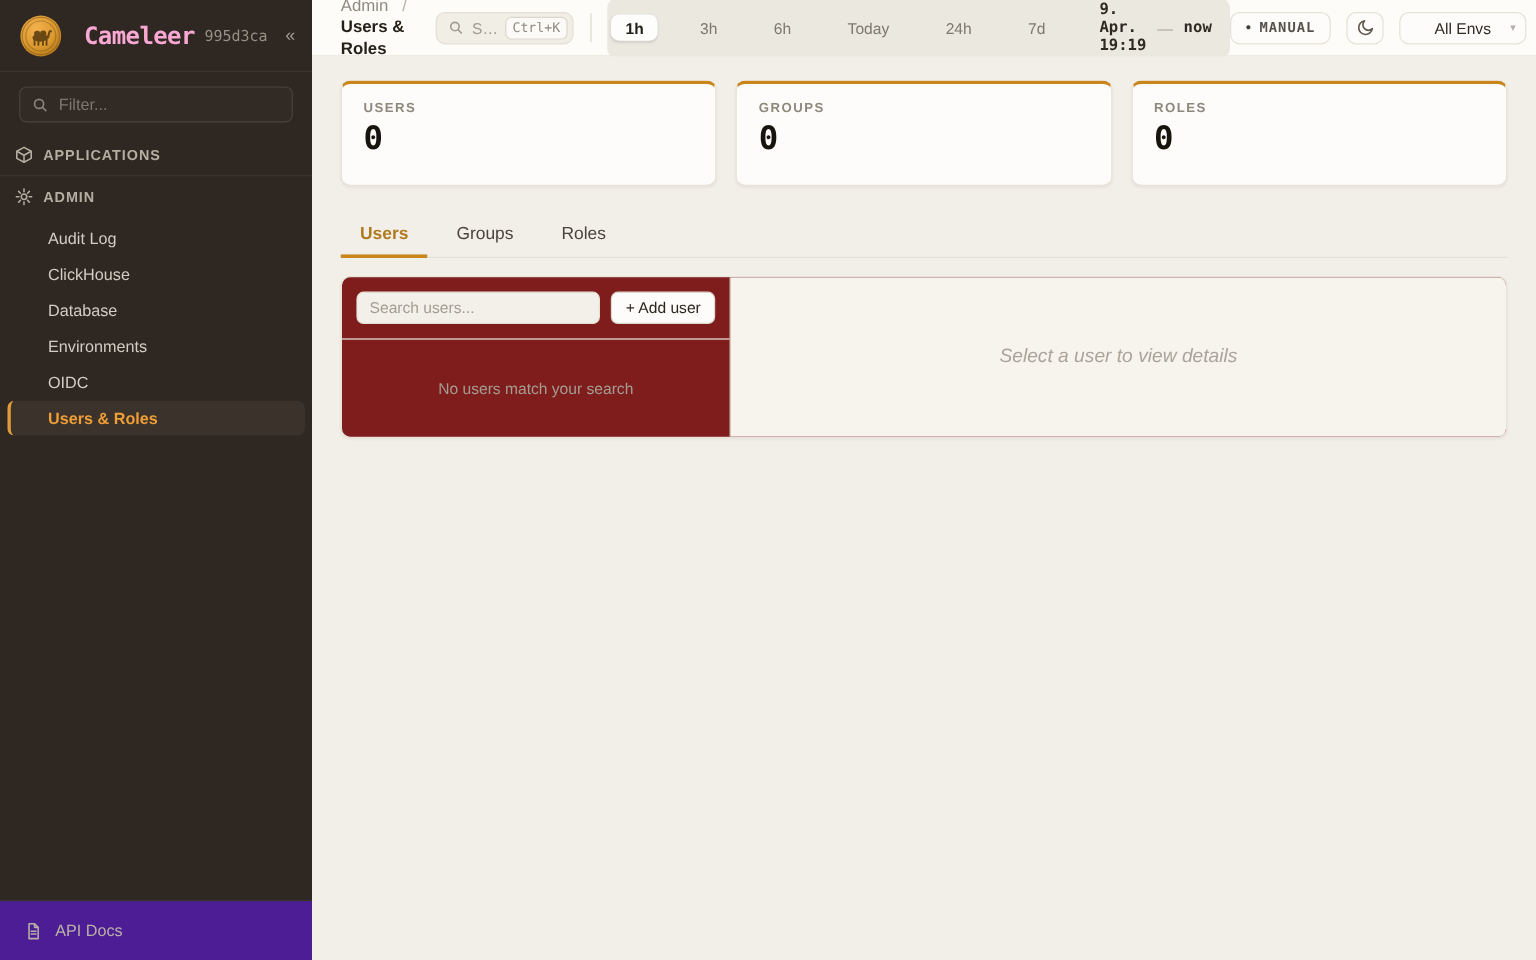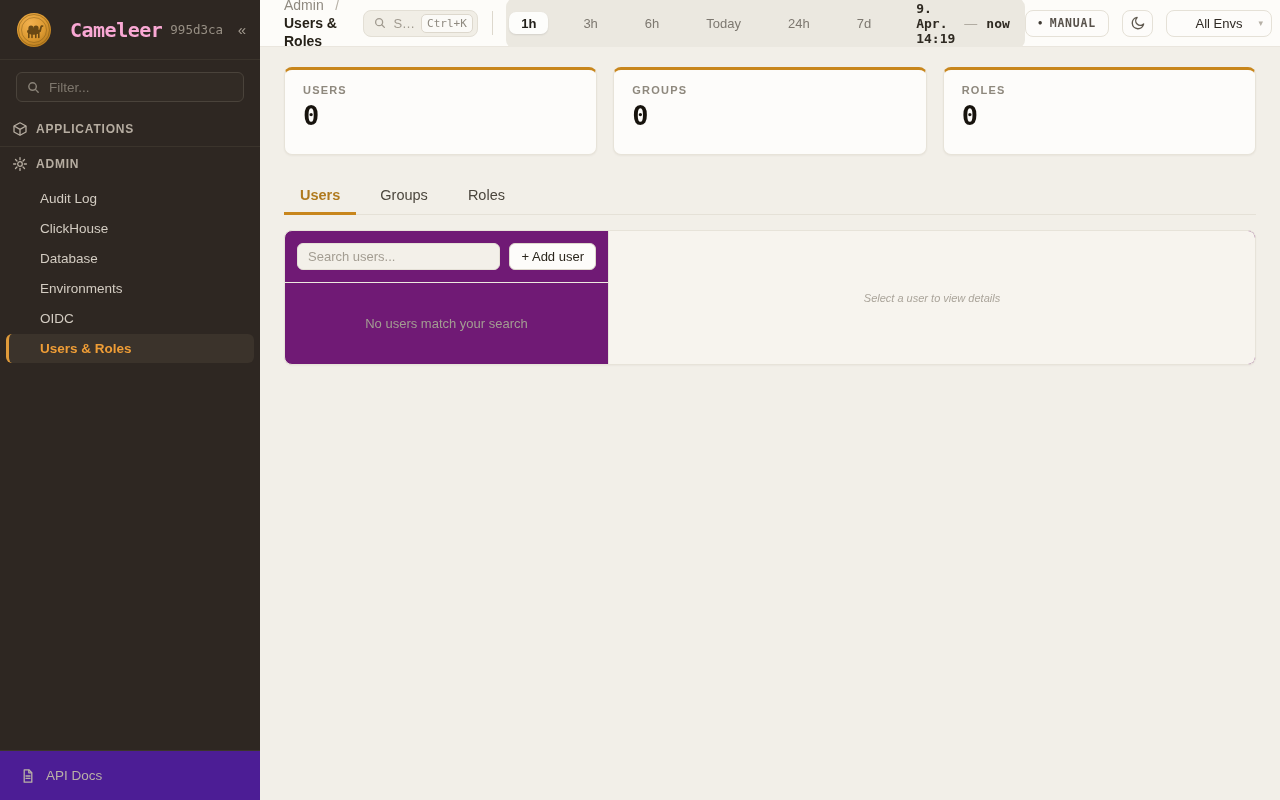--- a/index.html
+++ b/index.html
@@ -53,30 +53,30 @@
   .content { flex:1; padding:20px 24px; background:#f2efe8; }
   .cards { display:flex; gap:16px; }
   .stat-card { flex:1; height:88px; background:#fdfcfa; border:1px solid #e7e3d9; border-top:3px solid #c8861c; border-radius:8px; padding:14px 18px; box-shadow:0 1px 2px rgba(50,38,12,.05); }
   .stat-label { font-size:11px; font-weight:700; letter-spacing:1.2px; color:#8e887d; }
   .stat-value { font-family:"DejaVu Sans Mono",monospace; font-weight:700; font-size:27px; color:#17130d; margin-top:5px; line-height:1.1; }
 
   .tabs { display:flex; gap:8px; margin-top:26px; border-bottom:1px solid #e5e1d7; }
   .tab { padding:6px 16px 9px; font-size:14.5px; color:#4b463d; cursor:pointer; border-bottom:3px solid transparent; margin-bottom:-1px; }
   .tab.active { color:#b07a1e; font-weight:700; border-bottom-color:#c8861c; }
 
-  .panel { display:flex; height:135px; margin-top:15px; background:#701a75; border:1px solid #e7e3d9; border-radius:8px; overflow:hidden; box-shadow:0 1px 2px rgba(50,38,12,.04); }
+  .panel { display:flex; height:135px; margin-top:15px; background:#7f1d1d; border:1px solid #e7e3d9; border-radius:8px; overflow:hidden; box-shadow:0 1px 2px rgba(50,38,12,.04); }
   .panel-left { width:324px; flex-shrink:0; border-right:1px solid #e7e3d9; display:flex; flex-direction:column; }
   .panel-left-head { display:flex; gap:9px; padding:12px; border-bottom:1px solid #eee9e0; }
   .user-search { flex:1; height:27px; background:#f3f0e9; border:1px solid #e5e1d7; border-radius:6px; padding:0 10px; font-size:13px; color:#3a342a; outline:none; font-family:"Liberation Sans",sans-serif; }
   .user-search::placeholder { color:#a39d92; }
   .add-user-btn { height:27px; padding:0 11px; background:#fdfcfa; border:1px solid #ddd8cc; border-radius:6px; font-size:13px; color:#2b261d; cursor:pointer; white-space:nowrap; font-family:"Liberation Sans",sans-serif; }
   .panel-left-body { flex:1; display:flex; align-items:center; justify-content:center; }
   .empty-msg { color:#a39d92; font-size:13px; }
   .panel-right { flex:1; background:#f7f4ee; display:flex; align-items:center; justify-content:center; }
-  .detail-msg { color:#aaa49a; font-size:11px; font-style:italic; }
+  .detail-msg { color:#aaa49a; font-size:16px; font-style:italic; }
 </style>
 </head>
 <body>
 
 <aside class="sidebar">
   <div class="sb-top">
     <div class="logo">
       <svg viewBox="0 0 36 36" width="36" height="36">
         <defs>
           <radialGradient id="coin" cx="38%" cy="30%" r="85%">
@@ -174,21 +174,21 @@
     <div class="vdiv"></div>
 
     <div class="seg">
       <button class="seg-btn active">1h</button>
       <button class="seg-btn">3h</button>
       <button class="seg-btn">6h</button>
       <button class="seg-btn">Today</button>
       <button class="seg-btn">24h</button>
       <button class="seg-btn">7d</button>
       <div class="range-display">
-        <span class="range-from">9. Apr. 14:19</span>
+        <span class="range-from">9. Apr. 19:19</span>
         <span class="range-dash">—</span>
         <span class="range-to">now</span>
       </div>
     </div>
 
     <div class="top-right">
       <button class="manual-btn">
         <span class="manual-dot">●</span>
         <span class="manual-label">MANUAL</span>
       </button>

